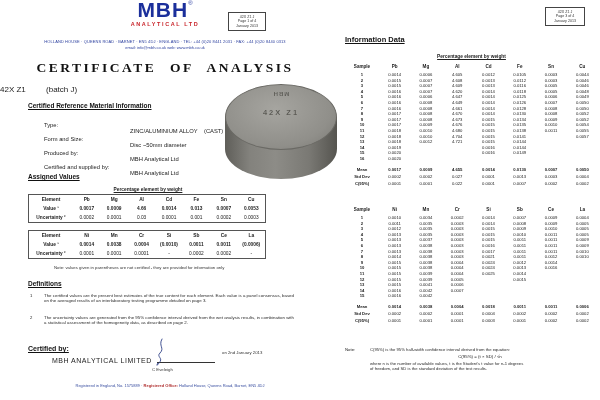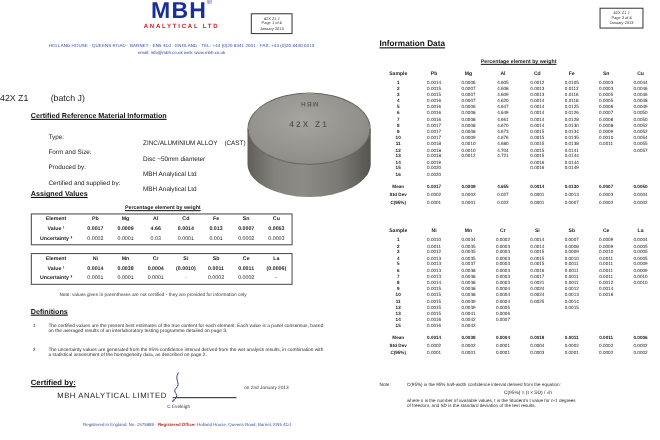--- a/index.html
+++ b/index.html
@@ -98,20 +98,21 @@
 
   <div class="abs stamp" style="left:228px; top:12px; width:38px;">
     <div>42X Z1 J</div>
     <div>Page 1 of 4</div>
     <div>January 2013</div>
   </div>
 
   <div class="abs addr" style="left:0; top:39px;">HOLLAND HOUSE · QUEENS ROAD · BARNET · EN5 4DJ · ENGLAND · TEL: +44 (0)20 8441 2031 · FAX: +44 (0)20 8440 0313</div>
   <div class="abs contact" style="left:0; top:45px;">email: info@mbh.co.uk    web: www.mbh.co.uk</div>
 
+  <div class="abs doc-title" style="left:0; top:60px;">CERTIFICATE OF ANALYSIS</div>
   <div class="abs product-line" style="left:0; top:85px;">
     <span>42X Z1</span>
     <span class="batch">(batch J)</span>
   </div>
 
   <div class="abs sec-head" style="left:28px; top:102px;">Certified Reference Material Information</div>
   <div class="info-row" style="left:44px; top:116px;">
     <span class="lbl">Type:</span>
     <span class="val">ZINC/ALUMINIUM ALLOY    (CAST)</span>
   </div>

